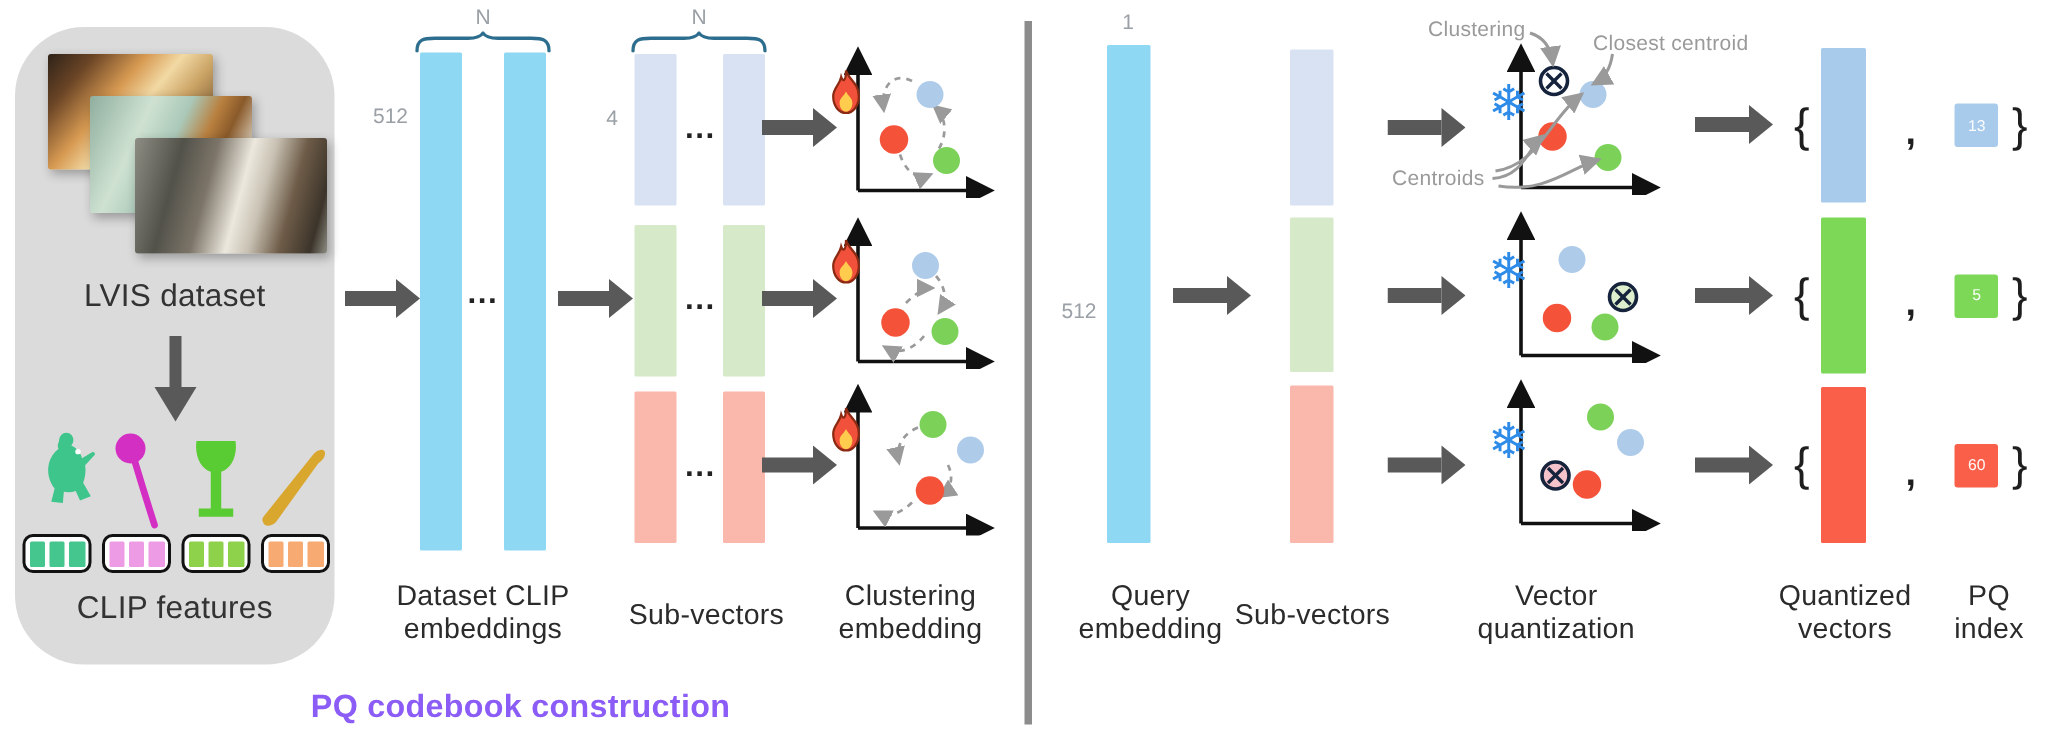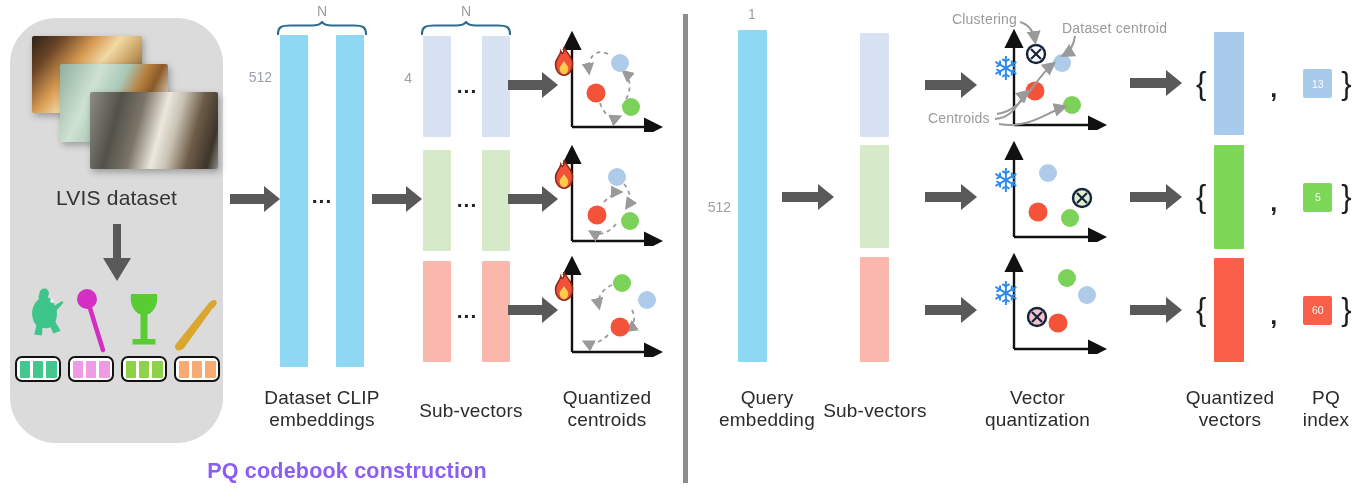--- a/index.html
+++ b/index.html
@@ -87,20 +87,21 @@
     <div class="feat-sq sq-green"></div>
       <div class="feat-sq sq-green"></div>
       <div class="feat-sq sq-green"></div>
   </div>
   <div class="abs feat-chip" style="left:174px;top:356px;width:46px;height:26px;">
     <div class="feat-sq sq-orange"></div>
       <div class="feat-sq sq-orange"></div>
       <div class="feat-sq sq-orange"></div>
   </div>
 
+  <div class="abs big-label" style="left:10px;top:394px;width:213px;">CLIP features</div>
 
   <svg class="abs" style="left:230px;top:186px;" width="50" height="26" viewBox="0 0 50 26">
     <rect x="0" y="8" width="34" height="10" fill="#595959"></rect>
       <polygon points="34,0 50,13 34,26" fill="#595959"></polygon>
   </svg>
 
   <div class="abs n-num" style="left:292px;top:3px;width:60px;">N</div>
   <svg class="abs" style="left:276px;top:21px;" width="92" height="14" viewBox="0 0 92 14">
     <path d="M2 13 C2 5.5 6 4.5 14 4.5 L36 4.5 C42 4.5 44.5 3.5 46 1 C47.5 3.5 50 4.5 56 4.5 L78 4.5 C86 4.5 90 5.5 90 13" stroke="#2d6e8e" stroke-width="2.2" fill="none" stroke-linecap="round"></path>
   </svg>
@@ -209,21 +210,21 @@
     </svg>
   <svg class="abs" style="left:551px;top:159px;" width="26" height="32" viewBox="0 0 24 30">
       <path d="M12 1C14 7 20 9 20 17C20 23 16.5 27.5 12 27.5C7.5 27.5 4 23 4 17C4 12 8 10 9 5C10 8 12 8 12 1Z" fill="#f1503b" stroke="#8a2a12" stroke-width="1.4"></path>
       <path d="M12 14C13.5 17 16 18.2 16 21.2C16 24.4 14 26.6 12 26.6C10 26.6 8 24.4 8 21.2C8 18.2 10.5 17 12 14Z" fill="#ffcc4d"></path>
     </svg>
   <svg class="abs" style="left:551px;top:271px;" width="26" height="32" viewBox="0 0 24 30">
       <path d="M12 1C14 7 20 9 20 17C20 23 16.5 27.5 12 27.5C7.5 27.5 4 23 4 17C4 12 8 10 9 5C10 8 12 8 12 1Z" fill="#f1503b" stroke="#8a2a12" stroke-width="1.4"></path>
       <path d="M12 14C13.5 17 16 18.2 16 21.2C16 24.4 14 26.6 12 26.6C10 26.6 8 24.4 8 21.2C8 18.2 10.5 17 12 14Z" fill="#ffcc4d"></path>
     </svg>
 
-  <div class="abs col-label" style="left:547px;top:387px;width:120px;">Quantized centroids</div>
+  <div class="abs col-label" style="left:547px;top:387px;width:120px;">Clustering embedding</div>
 
   <div class="abs caption" style="left:97px;top:459px;width:500px;">PQ codebook construction</div>
 
   <div class="abs divider" style="left:683px;top:14px;width:4.5px;height:469px;"></div>
 
   <div class="abs n-num" style="left:722px;top:6px;width:60px;">1</div>
   <div class="abs dim-num" style="left:698px;top:199px;width:33px;">512</div>
   <div class="abs bar c-main-blue" style="left:738px;top:30px;width:29px;height:332px;"></div>
   <div class="abs col-label" style="left:707px;top:387px;width:120px;">Query embedding</div>
 
@@ -300,21 +301,21 @@
         <line x1="32" y1="60" x2="42" y2="70" stroke="#16233c" stroke-width="2.2"></line>
         <line x1="42" y1="60" x2="32" y2="70" stroke="#16233c" stroke-width="2.2"></line>
       </g>
   </svg>
 
   <div class="abs snowflake" style="left:992px;top:52px;">❄</div>
   <div class="abs snowflake" style="left:992px;top:164px;">❄</div>
   <div class="abs snowflake" style="left:992px;top:277px;">❄</div>
 
   <div class="abs ann-text" style="left:952px;top:11px;">Clustering</div>
-  <div class="abs ann-text" style="left:1062px;top:20px;">Dataset centroid</div>
+  <div class="abs ann-text" style="left:1062px;top:20px;">Closest centroid</div>
   <div class="abs ann-text" style="left:928px;top:110px;">Centroids</div>
   <svg class="abs" style="left:925px;top:0px;pointer-events:none;" width="260" height="135" viewBox="0 0 260 135">
     <defs>
         <marker id="ga" markerWidth="7" markerHeight="7" refX="5" refY="3.5" orient="auto">
           <path d="M0 0L7 3.5L0 7z" fill="#9a9a9a"></path>
         </marker>
       </defs>
     <path d="M95 22 Q108 26 110 41" stroke="#9a9a9a" stroke-width="2" fill="none" marker-end="url(#ga)"></path>
     <path d="M150 36 Q148 50 139 55" stroke="#9a9a9a" stroke-width="2" fill="none" marker-end="url(#ga)"></path>
     <path d="M72 114 C100 110 108 80 128 64" stroke="#9a9a9a" stroke-width="2" fill="none" marker-end="url(#ga)"></path>

